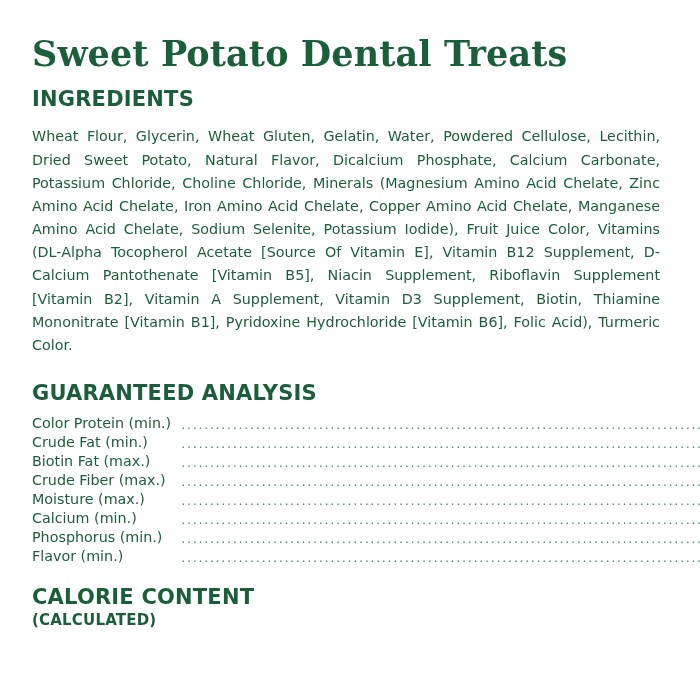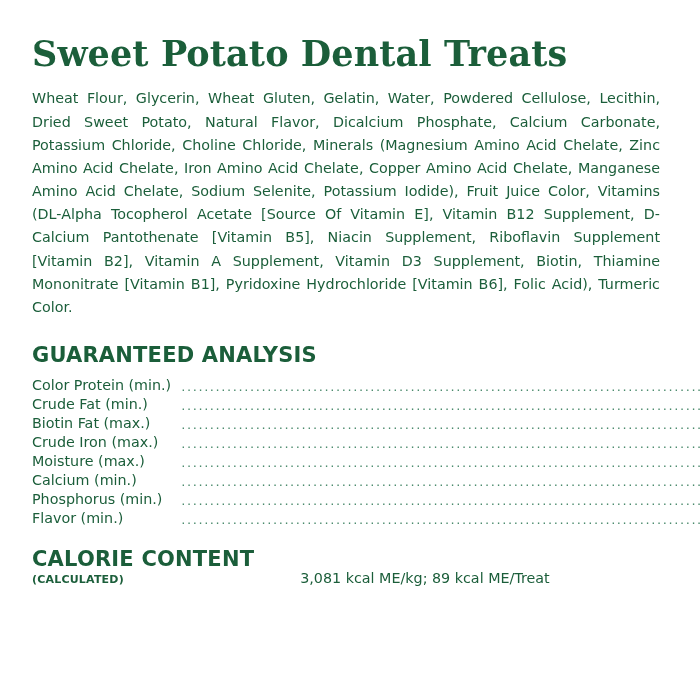--- a/index.html
+++ b/index.html
@@ -88,40 +88,41 @@
   }
   .calorie-title {
     font-weight: bold;
     font-size: 21px;
     letter-spacing: 0.2px;
     color: #1b5e3a;
     line-height: 1.15;
   }
   .calorie-sub {
     font-weight: bold;
-    font-size: 11px;
+    font-size: 15px;
     letter-spacing: 0.2px;
     color: #1b5e3a;
     line-height: 1.2;
     margin-top: 2px;
   }
   .calorie-value {
     margin-left: 46px;
     font-size: 14.3px;
     color: #1b5e3a;
     padding-top: 6px;
   }
 </style>
 </head>
 <body>
 
 <div class="page">
 
   <h1 class="title">Sweet Potato Dental Treats</h1>
 
+  <h2 class="section-head">INGREDIENTS</h2>
   <p class="ingredients-body">Wheat Flour, Glycerin, Wheat Gluten, Gelatin, Water, Powdered Cellulose, Lecithin, Dried Sweet Potato, Natural Flavor, Dicalcium Phosphate, Calcium Carbonate, Potassium Chloride, Choline Chloride, Minerals (Magnesium Amino Acid Chelate, Zinc Amino Acid Chelate, Iron Amino Acid Chelate, Copper Amino Acid Chelate, Manganese Amino Acid Chelate, Sodium Selenite, Potassium Iodide), Fruit Juice Color, Vitamins (DL-Alpha Tocopherol Acetate [Source Of Vitamin E], Vitamin B12 Supplement, D-Calcium Pantothenate [Vitamin B5], Niacin Supplement, Riboflavin Supplement [Vitamin B2], Vitamin A Supplement, Vitamin D3 Supplement, Biotin, Thiamine Mononitrate [Vitamin B1], Pyridoxine Hydrochloride [Vitamin B6], Folic Acid), Turmeric Color.</p>
 
   <h2 class="section-head ga-head">GUARANTEED ANALYSIS</h2>
 
   <table class="ga-table">
     <tbody>
       <tr>
         <td class="ga-label">Color Protein (min.)</td>
         <td class="ga-dots">
             <span>.....................................................................................................................</span>
@@ -136,21 +137,21 @@
 
       </tr>
       <tr>
         <td class="ga-label">Biotin Fat (max.)</td>
         <td class="ga-dots">
             <span>.....................................................................................................................</span>
           </td>
 
       </tr>
       <tr>
-        <td class="ga-label">Crude Iron (max.)</td>
+        <td class="ga-label">Crude Fiber (max.)</td>
         <td class="ga-dots">
             <span>.....................................................................................................................</span>
           </td>
 
       </tr>
       <tr>
         <td class="ga-label">Moisture (max.)</td>
         <td class="ga-dots">
             <span>.....................................................................................................................</span>
           </td>
@@ -178,16 +179,15 @@
 
       </tr>
     </tbody>
   </table>
 
   <div class="calorie-row">
     <div class="calorie-left">
       <div class="calorie-title">CALORIE CONTENT</div>
       <div class="calorie-sub">(CALCULATED)</div>
     </div>
-    <div class="calorie-value">3,081 kcal ME/kg; 89 kcal ME/Treat</div>
   </div>
 
 </div>
 
 </body></html>

